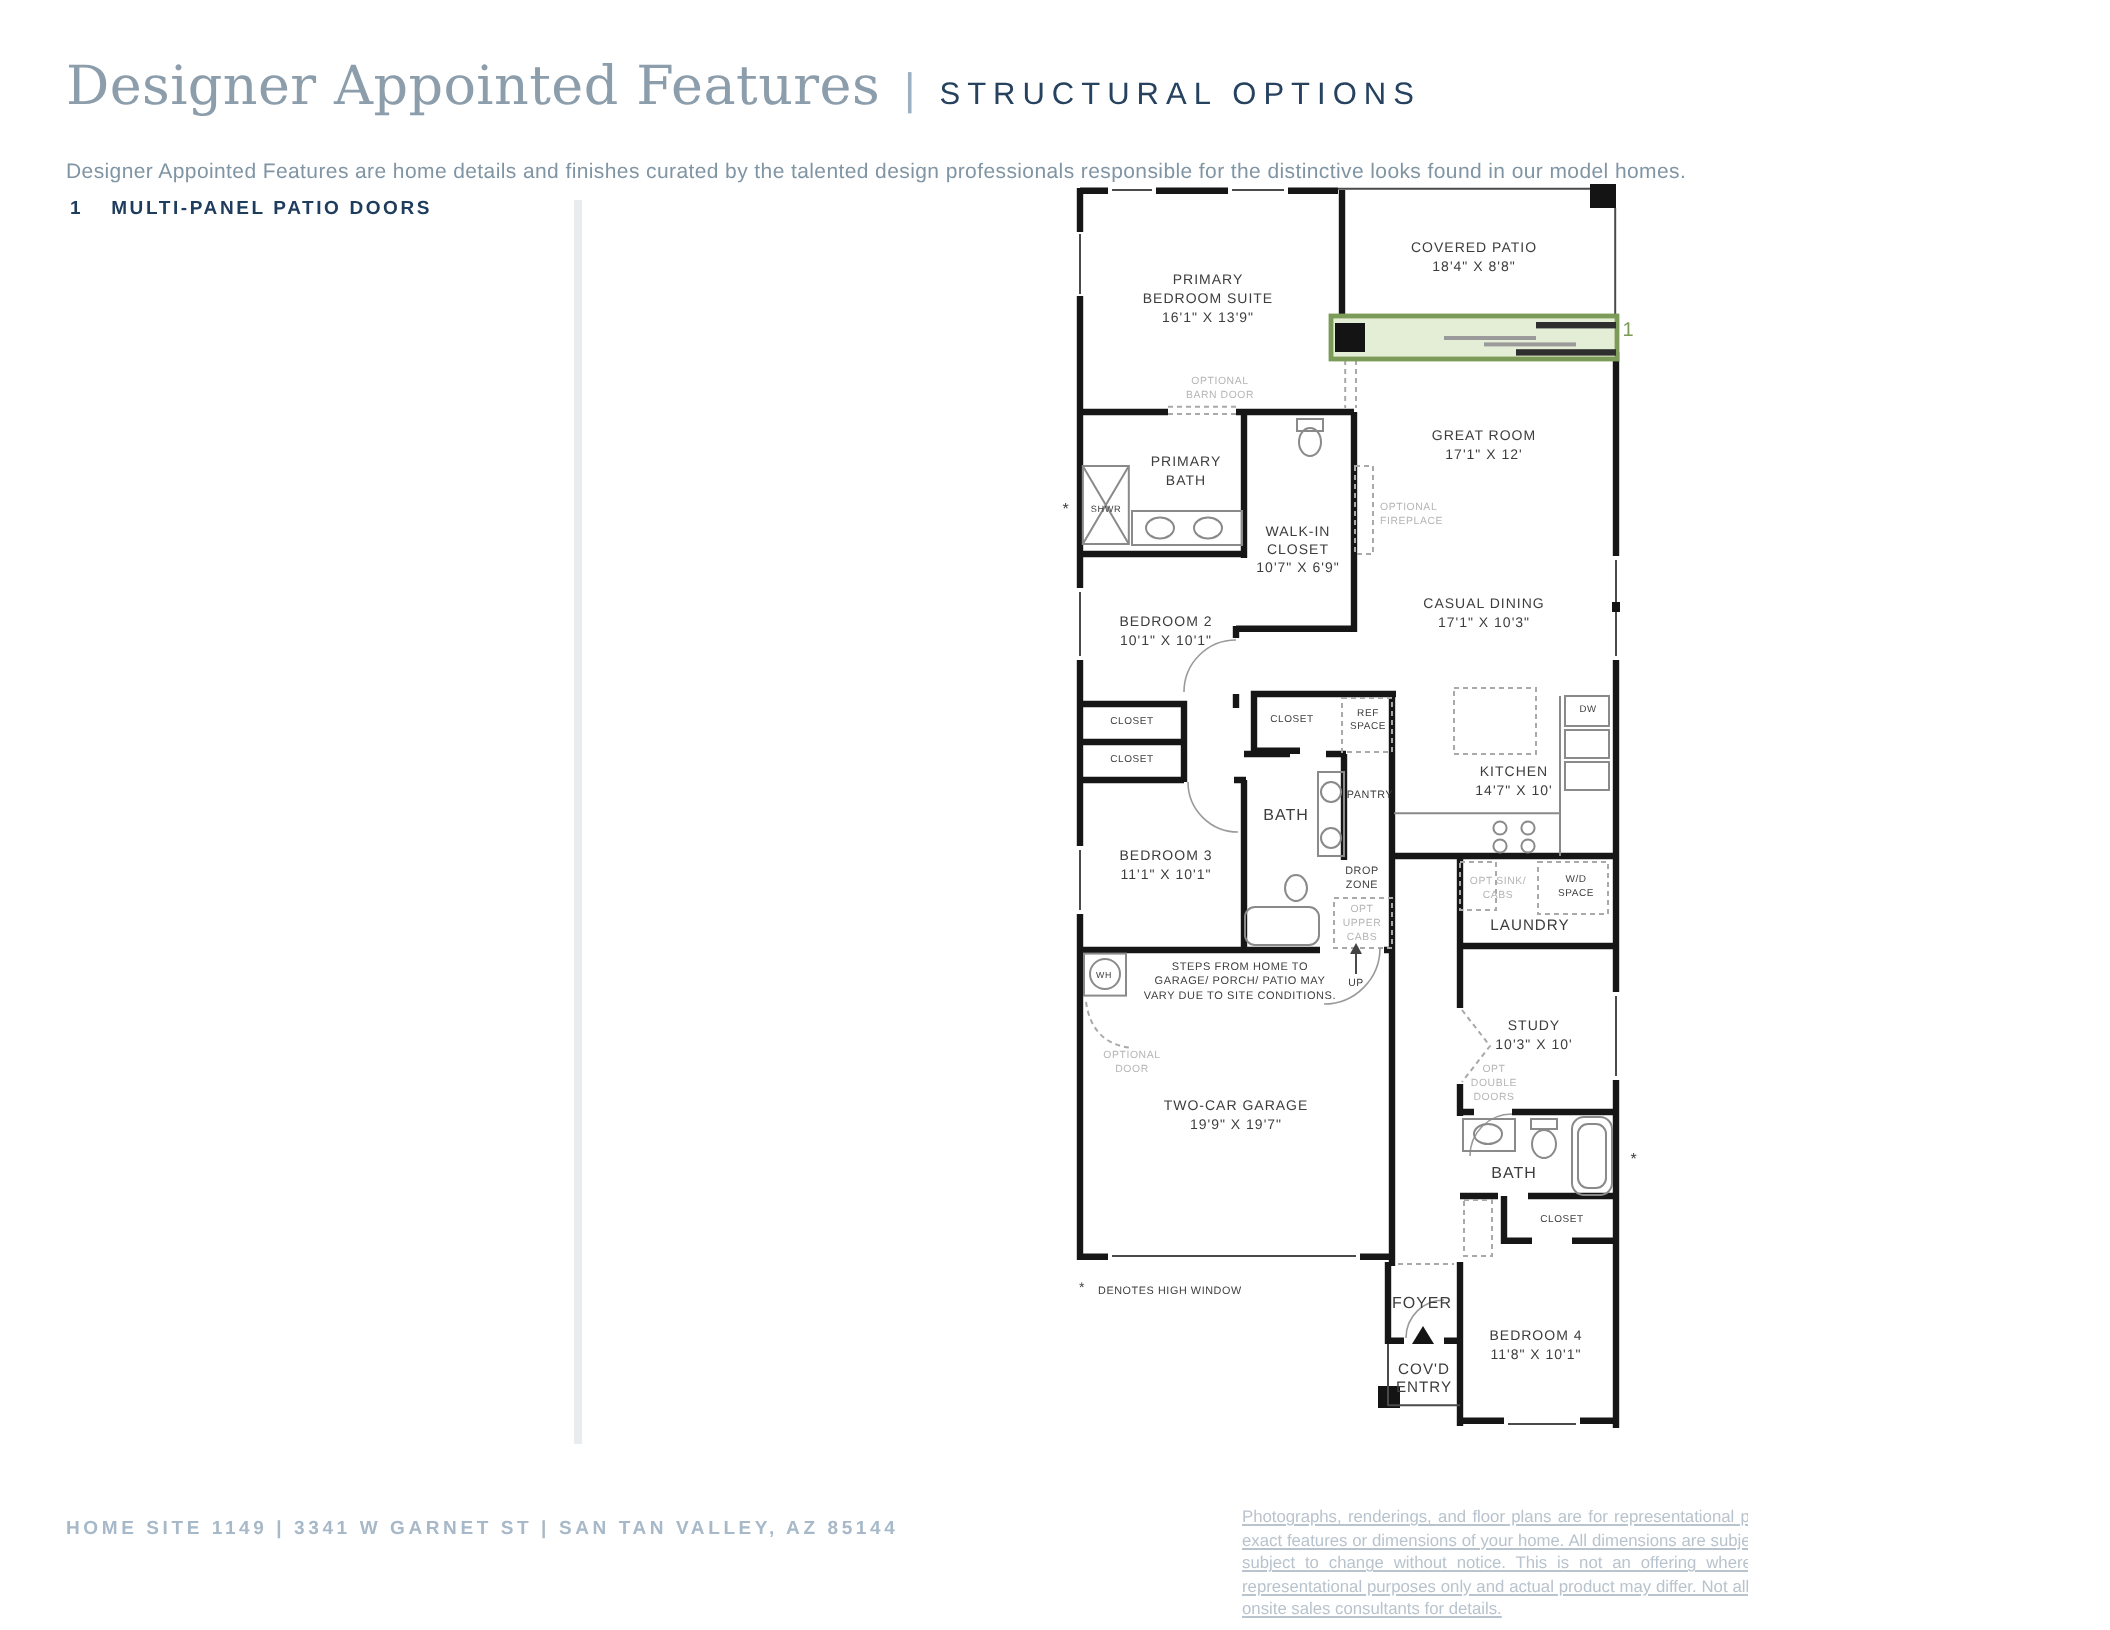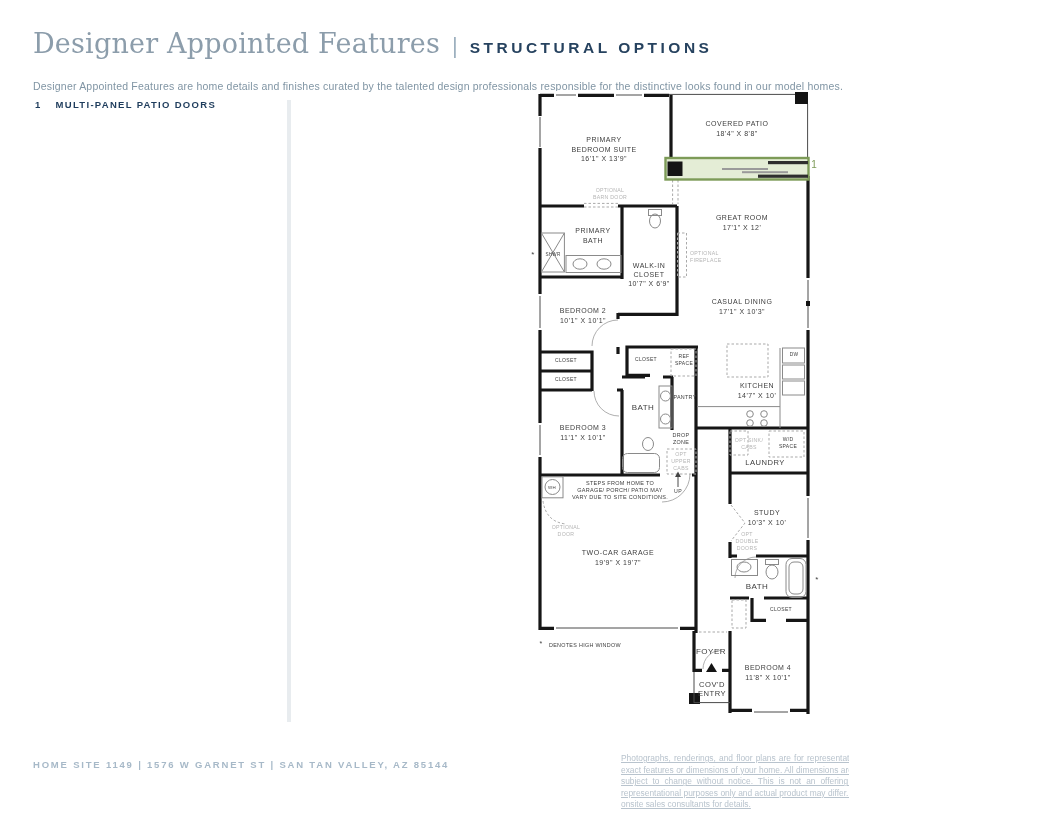--- a/index.html
+++ b/index.html
@@ -1,25 +1,25 @@
 <!DOCTYPE html>
 <html><head>
 <meta charset="utf-8">
 <style>
   html,body{margin:0;padding:0;background:#fff;}
   .page{position:relative;width:849px;height:815px;background:#ffffff;overflow:hidden;
-        font-family:"Liberation Sans",sans-serif;}
+        font-family:"Liberation Sans",sans-serif;padding-left:25px;}
 
   
   .header{position:absolute;left:33px;top:28px;}
   .title-row{display:flex;align-items:baseline;gap:12px;}
   .main-title{font-family:"DejaVu Serif","Liberation Serif",serif;font-size:27px;
               color:#8c9dab;font-weight:400;letter-spacing:.2px;}
   .title-pipe{color:#9db0bf;font-size:22px;font-weight:300;}
-  .title-sub{font-size:15.5px;color:#26425f;letter-spacing:3.5px;font-weight:700;}
+  .title-sub{font-size:15.5px;color:#26425f;letter-spacing:3.5px;font-weight:400;}
   .description{position:absolute;left:33px;top:80px;font-size:10.5px;color:#8095a4;
                letter-spacing:.2px;white-space:nowrap;}
 
   
   .feature-row{position:absolute;left:35px;top:99px;display:flex;gap:14px;
                font-size:9.5px;font-weight:700;color:#1e3c5c;letter-spacing:1.3px;}
 
   
   .v-divider{position:absolute;left:287px;top:100px;width:4px;height:622px;background:#e8ecef;}
 
@@ -261,21 +261,21 @@
         <text x="712" y="687" class="pl-room" style="font-size: 7.6px;"><tspan x="712" dy="0">COV'D</tspan><tspan x="712" dy="9">ENTRY</tspan></text>
         <text x="533" y="257" class="pl-note" style="font-size: 8px;"><tspan x="533" dy="0">*</tspan></text>
         <text x="817" y="582" class="pl-note" style="font-size: 8px;"><tspan x="817" dy="0">*</tspan></text>
         <text x="541" y="646" class="pl-note" style="font-size: 7px;"><tspan x="541" dy="0">*</tspan></text>
         <text x="549" y="647" class="pl-note" style="font-size: 5.4px; text-anchor: start;"><tspan x="549" dy="0">DENOTES HIGH WINDOW</tspan></text>
         <text x="814" y="168" class="pl-green"><tspan x="814" dy="0">1</tspan></text>
       </g>
   </svg>
 
   <div class="footer-brand">
-    <div>HOME SITE 1149   |   1576 W GARNET ST   |   SAN TAN VALLEY, AZ 85144</div>
+    <div>HOME SITE 1149   |   3341 W GARNET ST   |   SAN TAN VALLEY, AZ 85144</div>
   </div>
 
   <div class="disclaimer">Photographs, renderings, and floor plans are for representational purposes only and may not reflect the exact features or dimensions of your home. All dimensions are subject to field variations. Prices and offers subject to change without notice. This is not an offering where prohibited by law. Images are for representational purposes only and actual product may differ. Not all images may be shown. See online or onsite sales consultants for details.</div>
 
   <div class="eho">
     <svg width="30" height="26" viewBox="0 0 36 32">
       <path d="M18 2 L34 14 V30 H2 V14 Z" fill="none" stroke="#b8c3cd" stroke-width="2.6"></path>
       <rect x="11" y="14" width="14" height="3.4" fill="#b8c3cd"></rect>
       <rect x="11" y="21" width="14" height="3.4" fill="#b8c3cd"></rect>
     </svg>

